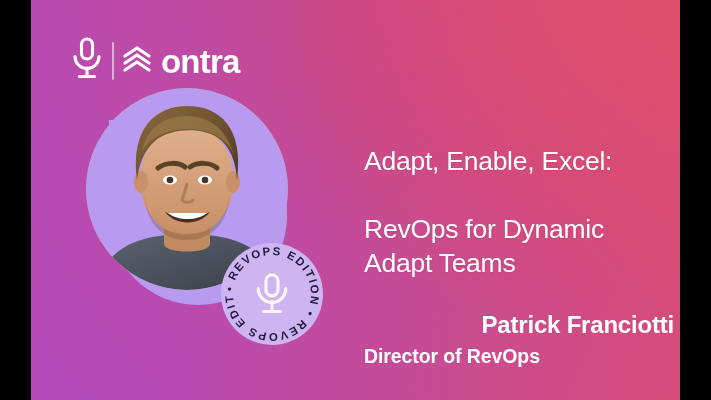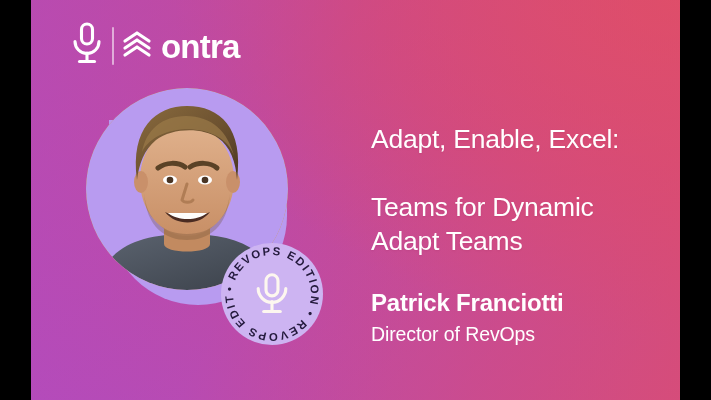--- a/index.html
+++ b/index.html
@@ -42,21 +42,21 @@
     position: absolute;
     inset: 0;
     background: linear-gradient(115deg, rgba(178,75,191,0.55) 0%, rgba(196,74,150,0.18) 40%, rgba(222,77,107,0.75) 100%);
     pointer-events: none;
   }
 
   
   .logo-lockup {
     position: absolute;
     left: 39px;
-    top: 22px;
+    top: 37px;
     display: flex;
     align-items: center;
     gap: 8px;
     z-index: 6;
   }
   .mic-badge { display: block; }
   .logo-divider {
     width: 2px;
     height: 38px;
     background: rgba(255,255,255,0.55);
@@ -116,49 +116,49 @@
     width: 102px;
     height: 102px;
     z-index: 5;
   }
   .edition-badge svg { display: block; }
 
   
   .text-block {
     position: absolute;
     left: 333px;
-    top: 122px;
+    top: 144px;
     width: 310px;
     z-index: 4;
-    margin-left: 7px;
   }
   .talk-title {
     color: #ffffff;
     font-size: 26.5px;
     line-height: 1.285;
     font-weight: normal;
     letter-spacing: -0.25px;
     margin: 0;
     text-shadow: 0 1px 2px rgba(120,20,60,0.10);
   }
   .speaker-wrap {
     margin-top: 31px;
   }
   .speaker-name {
     color: #ffffff;
     font-size: 24px;
     font-weight: bold;
     line-height: 1.18;
     letter-spacing: -0.2px;
     margin: 0;
+    text-align: right;
   }
   .speaker-role {
     color: #ffffff;
     font-size: 19.5px;
-    font-weight: normal;
+    font-weight: bold;
     line-height: 1.25;
     letter-spacing: -0.1px;
     margin: 4px 0 0 0;
   }
 </style>
 </head>
 <body>
 
 <div id="stage">
 
@@ -266,21 +266,21 @@
           <line x1="0" y1="7" x2="0" y2="16" stroke="#fdf7ef" stroke-width="3.4" stroke-linecap="round"></line>
           <line x1="-9" y1="18" x2="9" y2="18" stroke="#fdf7ef" stroke-width="3.4" stroke-linecap="round"></line>
         </g>
       </svg>
     </div>
 
     <div class="text-block">
       <h1 class="talk-title">
         <span>Adapt, Enable, Excel:</span><br>
         <br>
-        <span>Teams for Dynamic</span><br>
+        <span>RevOps for Dynamic</span><br>
         <span>Adapt Teams</span>
       </h1>
       <div class="speaker-wrap">
         <p class="speaker-name">Patrick Franciotti</p>
         <p class="speaker-role">Director of RevOps</p>
       </div>
     </div>
 
   </div>
 </div>

